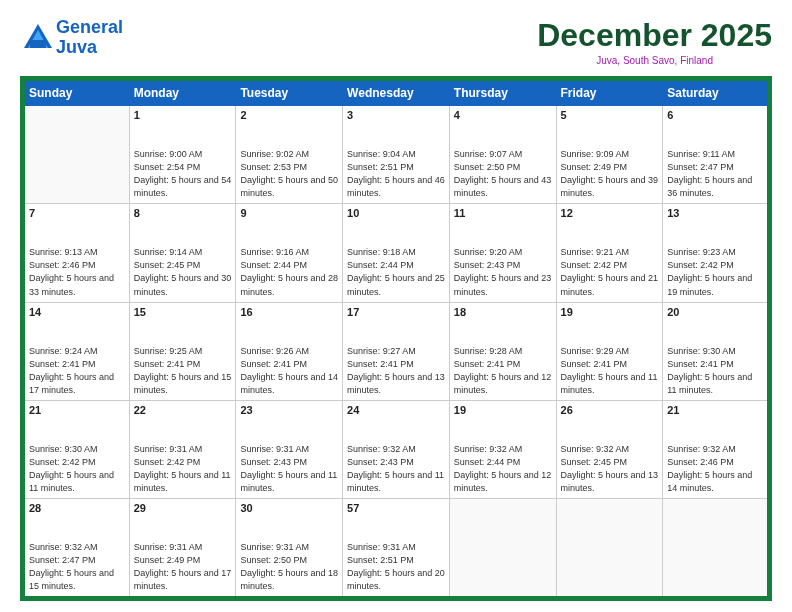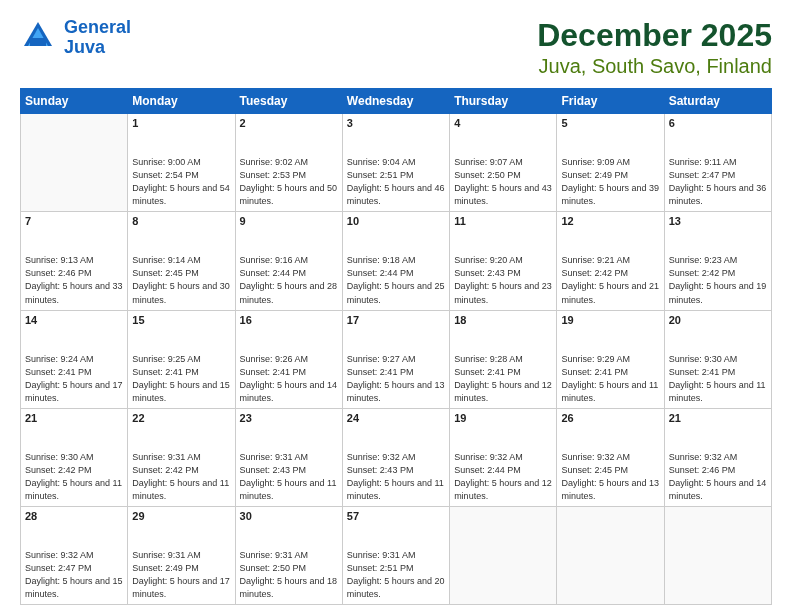--- a/index.html
+++ b/index.html
@@ -18,21 +18,22 @@
       flex-direction: column;
     }
     .header {
       display: flex;
       justify-content: space-between;
       align-items: flex-start;
       margin-bottom: 10px;
     }
     .logo {
       display: flex;
-      gap: 8px;
+      align-items: center;
+      gap: 0;
     }
     .logo-text {
       font-size: 18px;
       font-weight: bold;
       color: #1a1a1a;
       line-height: 1.1;
     }
     .logo-text .blue { color: #1565c0; }
     .logo-icon {
       width: 36px;
@@ -41,27 +42,28 @@
     .title-block {
       text-align: right;
     }
     .month-title {
       font-size: 32px;
       font-weight: bold;
       color: #14532d;
       line-height: 1.1;
     }
     .subtitle {
-      font-size: 20px;
-      color: #4d7c0f;
+      font-size: 10px;
+      color: #a21caf;
       margin-top: 2px;
+      text-align: center;
     }
     .calendar {
       flex: 1;
-      border: 1px solid #15803d;
+      border: 5px solid #15803d;
       border-collapse: collapse;
       width: 100%;
       table-layout: fixed;
     }
     .calendar th {
       background: #1565c0;
       color: #fff;
       font-size: 12px;
       font-weight: bold;
       padding: 5px 4px;

